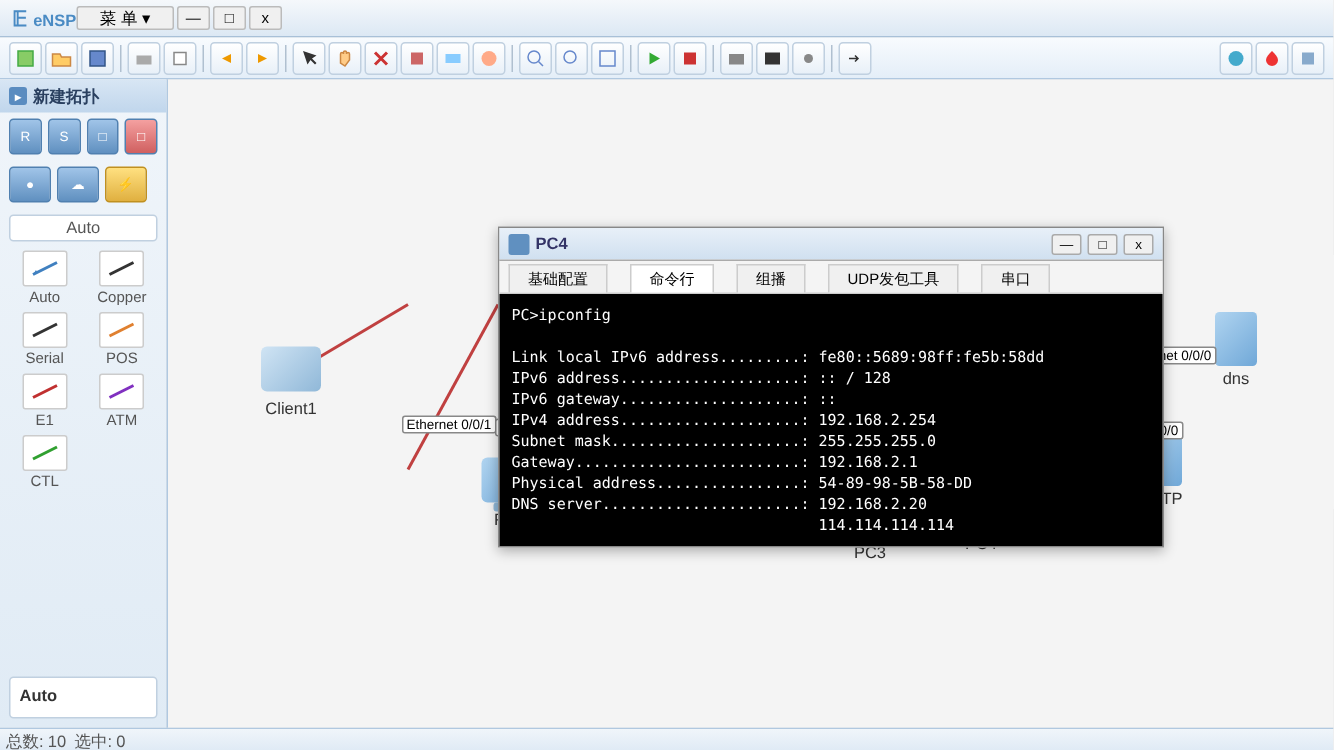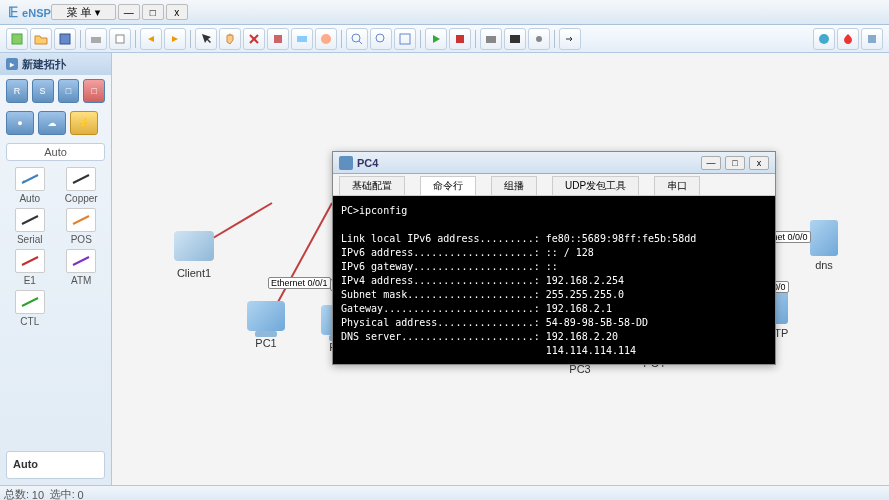--- a/index.html
+++ b/index.html
@@ -291,26 +291,20 @@
       <line x1="590" y1="180" x2="696" y2="180" class="line-red"></line>
       <line x1="610" y1="190" x2="660" y2="250" class="line-red"></line>
     </svg>
 
     <div class="node" style="left:60px;top:174px">
       <div class="node-icon">
           <div class="client-icon"></div>
         </div>
       <span class="node-lbl">Client1</span>
     </div>
-    <div class="node" style="left:132px;top:244px">
-      <div class="node-icon">
-          <div class="pc-icon"></div>
-        </div>
-      <span class="node-lbl">PC1</span>
-    </div>
     <div class="port-lbl" style="left:156px;top:224px">Ethernet 0/0/1</div>
     <div class="node" style="left:206px;top:248px">
       <div class="node-icon">
           <div class="pc-icon"></div>
         </div>
       <span class="node-lbl">PC2</span>
     </div>
     <div class="port-lbl" style="left:218px;top:226px">Ethernet 0/0/1</div>
     <div class="node" style="left:446px;top:270px">
       <div class="node-icon">
@@ -319,21 +313,21 @@
       <span class="node-lbl">PC3</span>
     </div>
     <div class="port-lbl" style="left:456px;top:236px">Ethernet 0/0/1</div>
     <div class="node" style="left:520px;top:264px">
       <div class="node-icon">
           <div class="pc-icon"></div>
         </div>
       <span class="node-lbl">PC4</span>
     </div>
     <div class="port-lbl" style="left:524px;top:236px">Ethernet 0/0/1</div>
-    <div class="node" style="left:690px;top:166px">
+    <div class="node" style="left:690px;top:154px">
       <div class="node-icon">
           <div class="srv-icon"></div>
         </div>
       <span class="node-lbl">dns</span>
     </div>
     <div class="port-lbl" style="left:636px;top:178px">Ethernet 0/0/0</div>
     <div class="node" style="left:640px;top:234px">
       <div class="node-icon">
           <div class="srv-icon"></div>
         </div>

